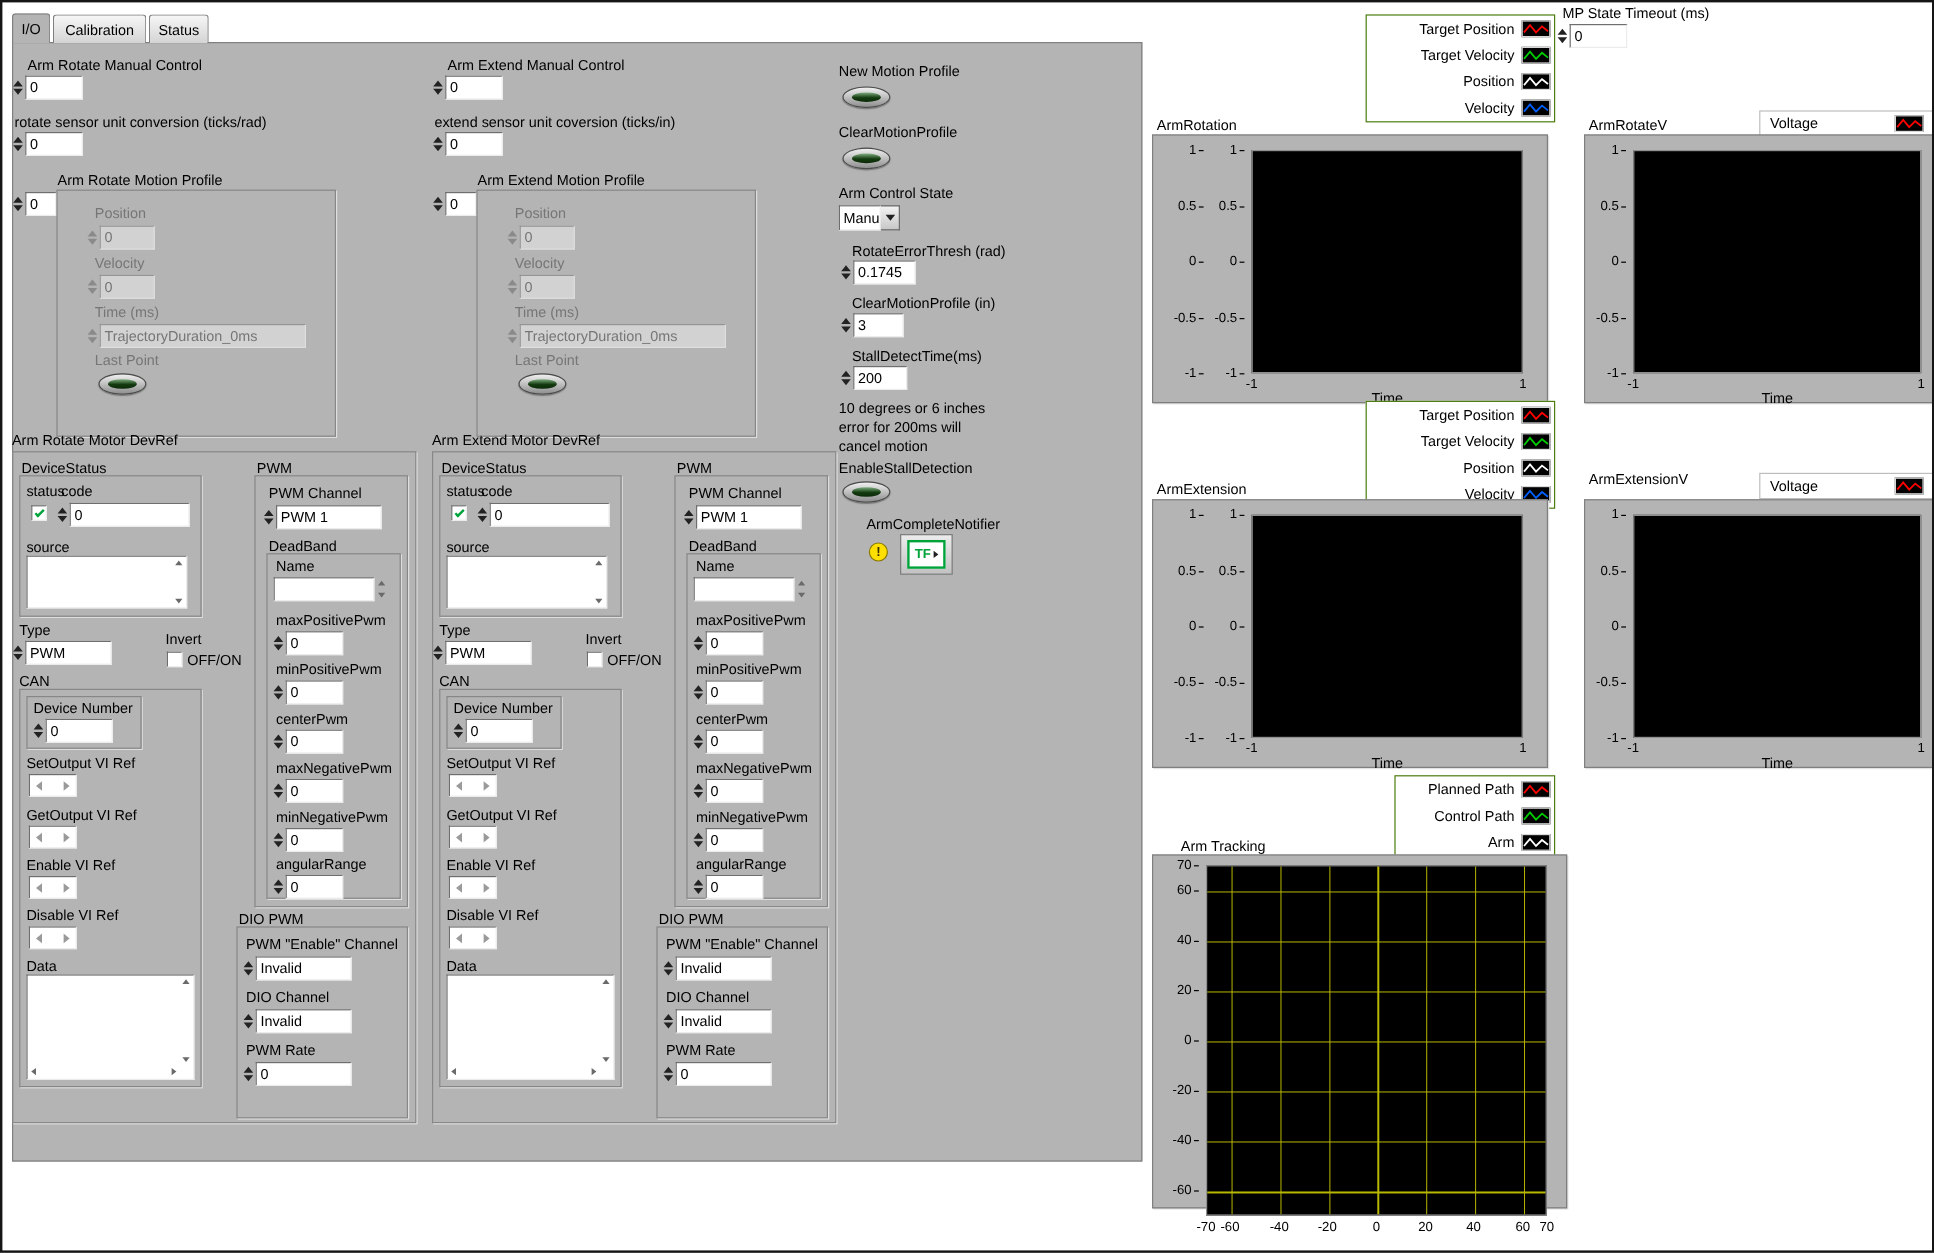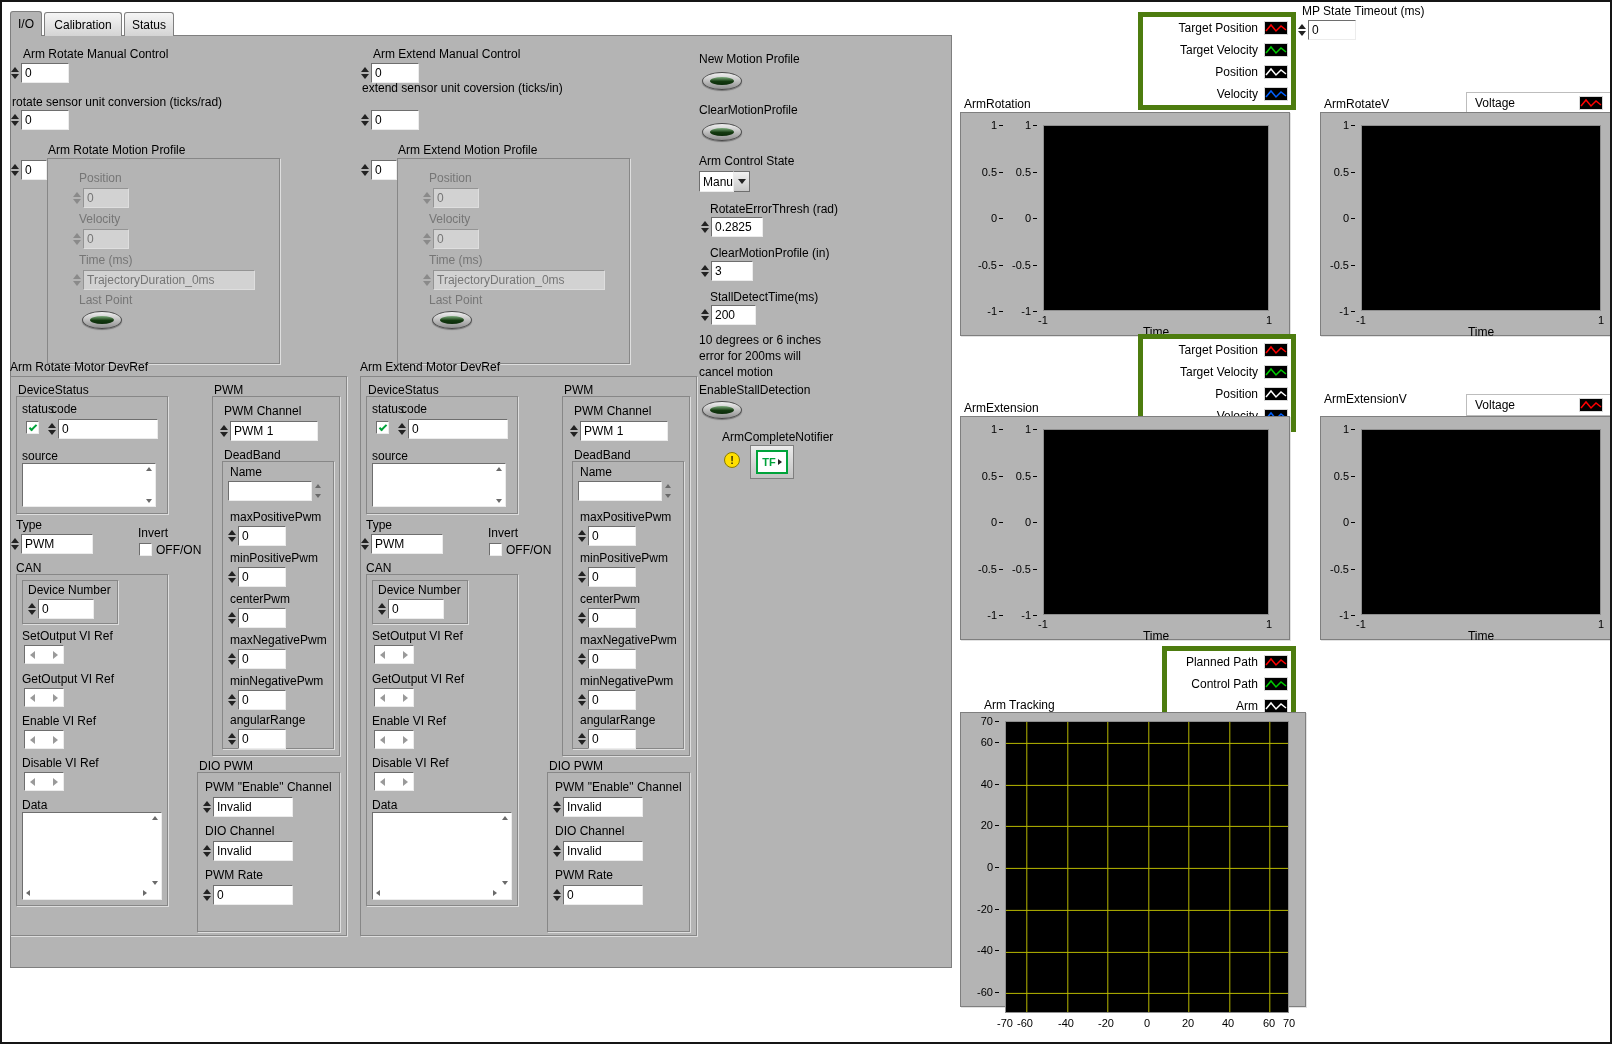--- a/index.html
+++ b/index.html
@@ -39,21 +39,21 @@
   .tab.sel { background:#b4b4b4; top:9px; height:25px; z-index:3; }
   .gpanel { position:absolute; background:#b4b4b4; border:1px solid #7f7f7f; box-shadow:1px 1px 0 #e2e2e2; }
   .plot { position:absolute; background:#000; border:1px solid #8f8f8f; }
   .xyplot { background-color:#000;
     background-image:repeating-linear-gradient(90deg,#b8b800 0 1px,transparent 1px 40.57px),repeating-linear-gradient(180deg,#b8b800 0 1px,transparent 1px 41.71px);
     background-position:20.3px 0, 0 20.9px; }
   .ytick { position:absolute; font-size:11px; color:#000; display:flex; align-items:center; justify-content:flex-end; transform:translateY(-50%); }
   .ytick::after { content:""; width:4px; height:1px; background:#000; margin-left:2px; }
   .xtick { position:absolute; font-size:11px; color:#000; transform:translateX(-50%); }
   .xlabel { position:absolute; font-size:12px; color:#000; text-align:center; }
-  .legend { position:absolute; background:#fff; border:5px solid #4d7c0f; }
+  .legend { position:absolute; background:#fff; border:1px solid #4d7c0f; }
   .lrow { display:flex; align-items:center; justify-content:flex-end; gap:6px; height:22px; padding:0 3px; }
   .lrow .txt { font-size:12px; color:#000; white-space:nowrap; }
   .sample { width:24px; height:14px; background:#000; border:1px solid #d8d8d8; display:flex; }
   .vleg { position:absolute; background:#fff; border:1px solid #bdbdbd; display:flex; align-items:center; justify-content:space-between; padding:0 8px; height:22px; }
   .warn { position:absolute; width:16px; height:16px; border-radius:50%; background:#ffdf00; border:1px solid #8a7a00; color:#3a3000; font-size:11px; font-weight:bold; display:flex; align-items:center; justify-content:center; }
   .tficon { position:absolute; width:44px; height:34px; background:linear-gradient(#ececec,#c2c2c2); border:1px solid #7f7f7f; display:flex; align-items:center; justify-content:center; }
   .tfinner { width:32px; height:24px; background:#fff; border:2px solid #00a33a; color:#00a33a; font-size:11px; font-weight:bold; display:flex; align-items:center; justify-content:center; gap:2px; }
   .tfinner::after { content:""; width:0; height:0; border-top:3px solid transparent; border-bottom:3px solid transparent; border-left:4px solid #222; }
   .note { position:absolute; font-size:12px; color:#000; line-height:16px; white-space:nowrap; }
 </style>
@@ -133,21 +133,21 @@
 
   <div>
     <div class="lbl" style="left:371px;top:45px">Arm Extend Manual Control</div>
     <div class="spinner" style="left:357px;top:61px">
         <span class="spin">
           <i class="iu"></i>
           <i class="id"></i>
         </span>
         <span class="field" style="width:48px">0</span>
       </div>
-    <div class="lbl" style="left:360px;top:79px">extend sensor unit coversion (ticks/in)</div>
+    <div class="lbl" style="left:360px;top:93px">extend sensor unit coversion (ticks/in)</div>
     <div class="spinner" style="left:357px;top:108px">
         <span class="spin">
           <i class="iu"></i>
           <i class="id"></i>
         </span>
         <span class="field" style="width:48px">0</span>
       </div>
 
     <div class="lbl" style="left:396px;top:141px">Arm Extend Motion Profile</div>
     <div class="spinner" style="left:357px;top:158px">
@@ -195,21 +195,21 @@
     <div class="dd" style="left:697px;top:169px;width:51px">
         <span class="field">Manual</span>
         <span class="ddb"></span>
       </div>
     <div class="lbl" style="left:708px;top:200px">RotateErrorThresh (rad)</div>
     <div class="spinner" style="left:697px;top:215px">
         <span class="spin">
           <i class="iu"></i>
           <i class="id"></i>
         </span>
-        <span class="field" style="width:52px">0.2825</span>
+        <span class="field" style="width:52px">0.1745</span>
       </div>
     <div class="lbl" style="left:708px;top:244px">ClearMotionProfile (in)</div>
     <div class="spinner" style="left:697px;top:259px">
         <span class="spin">
           <i class="iu"></i>
           <i class="id"></i>
         </span>
         <span class="field" style="width:42px">3</span>
       </div>
     <div class="lbl" style="left:708px;top:288px">StallDetectTime(ms)</div>

